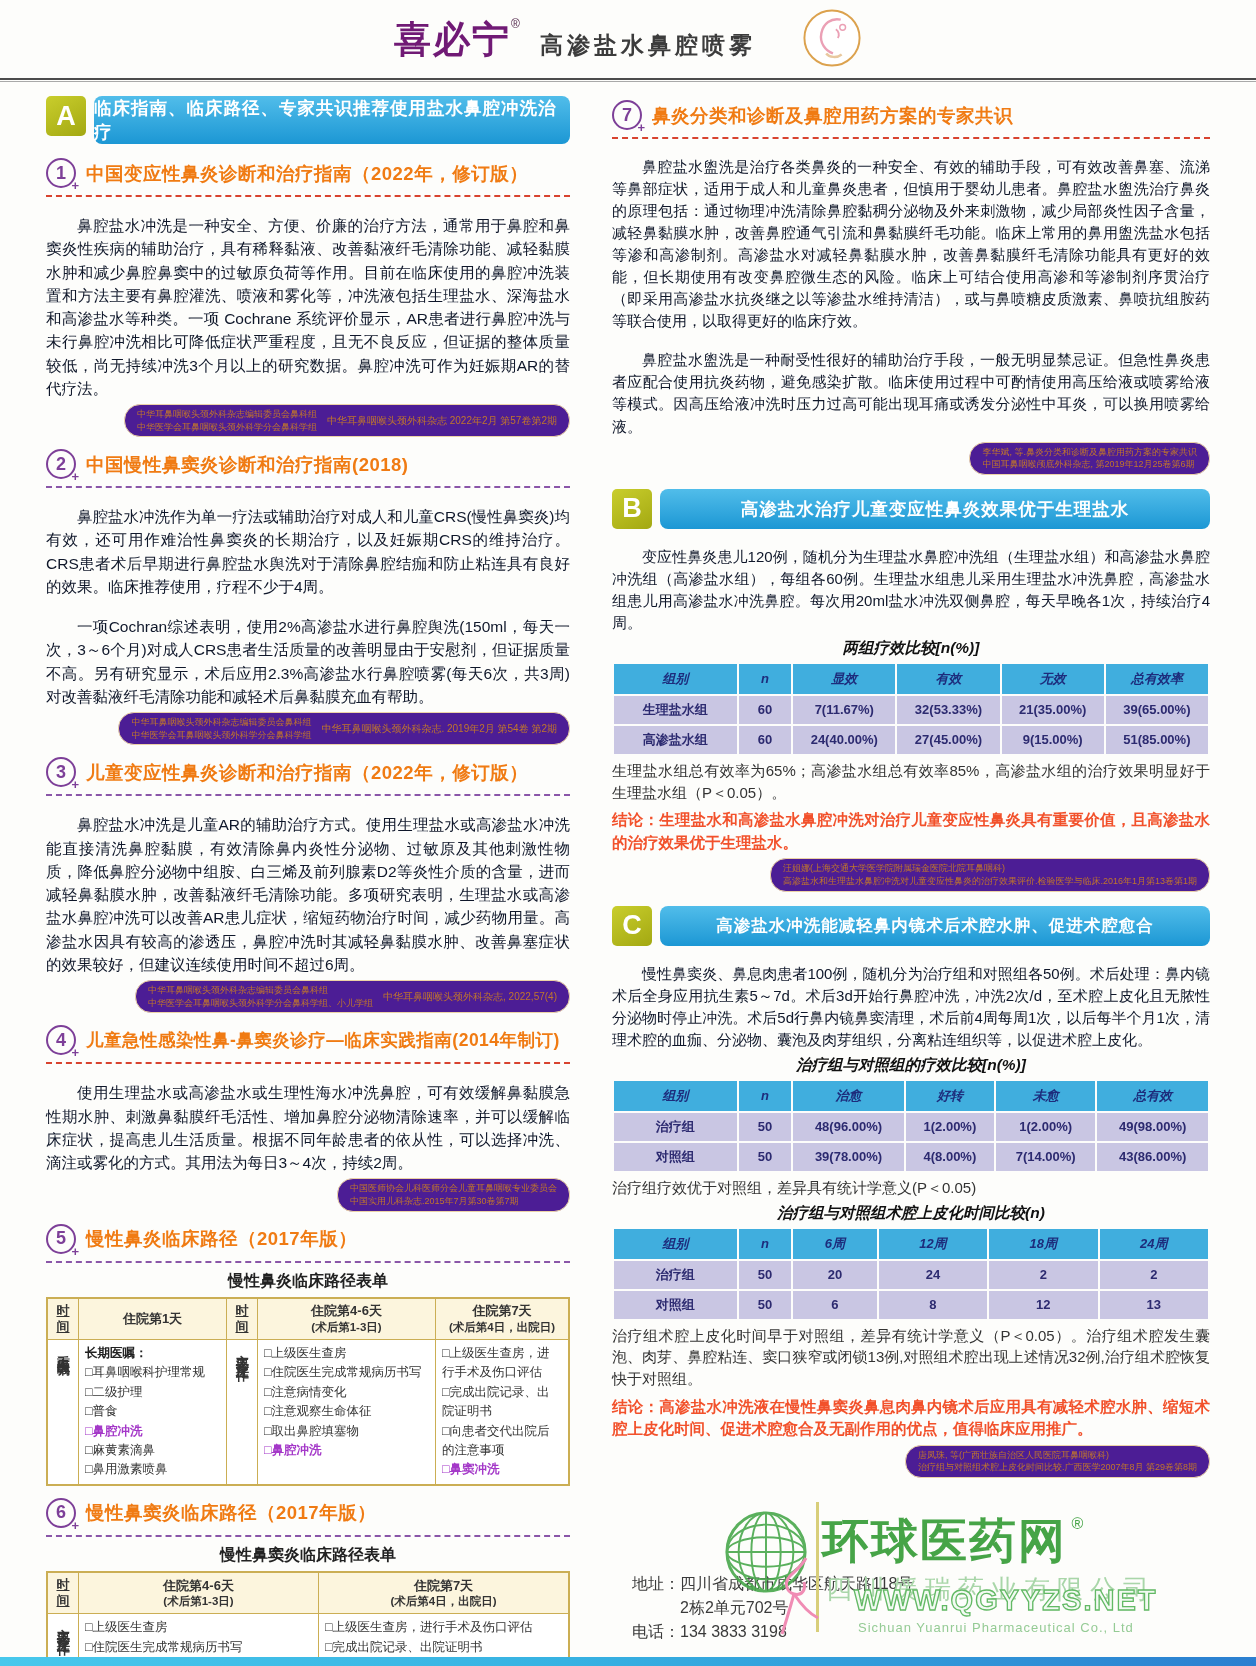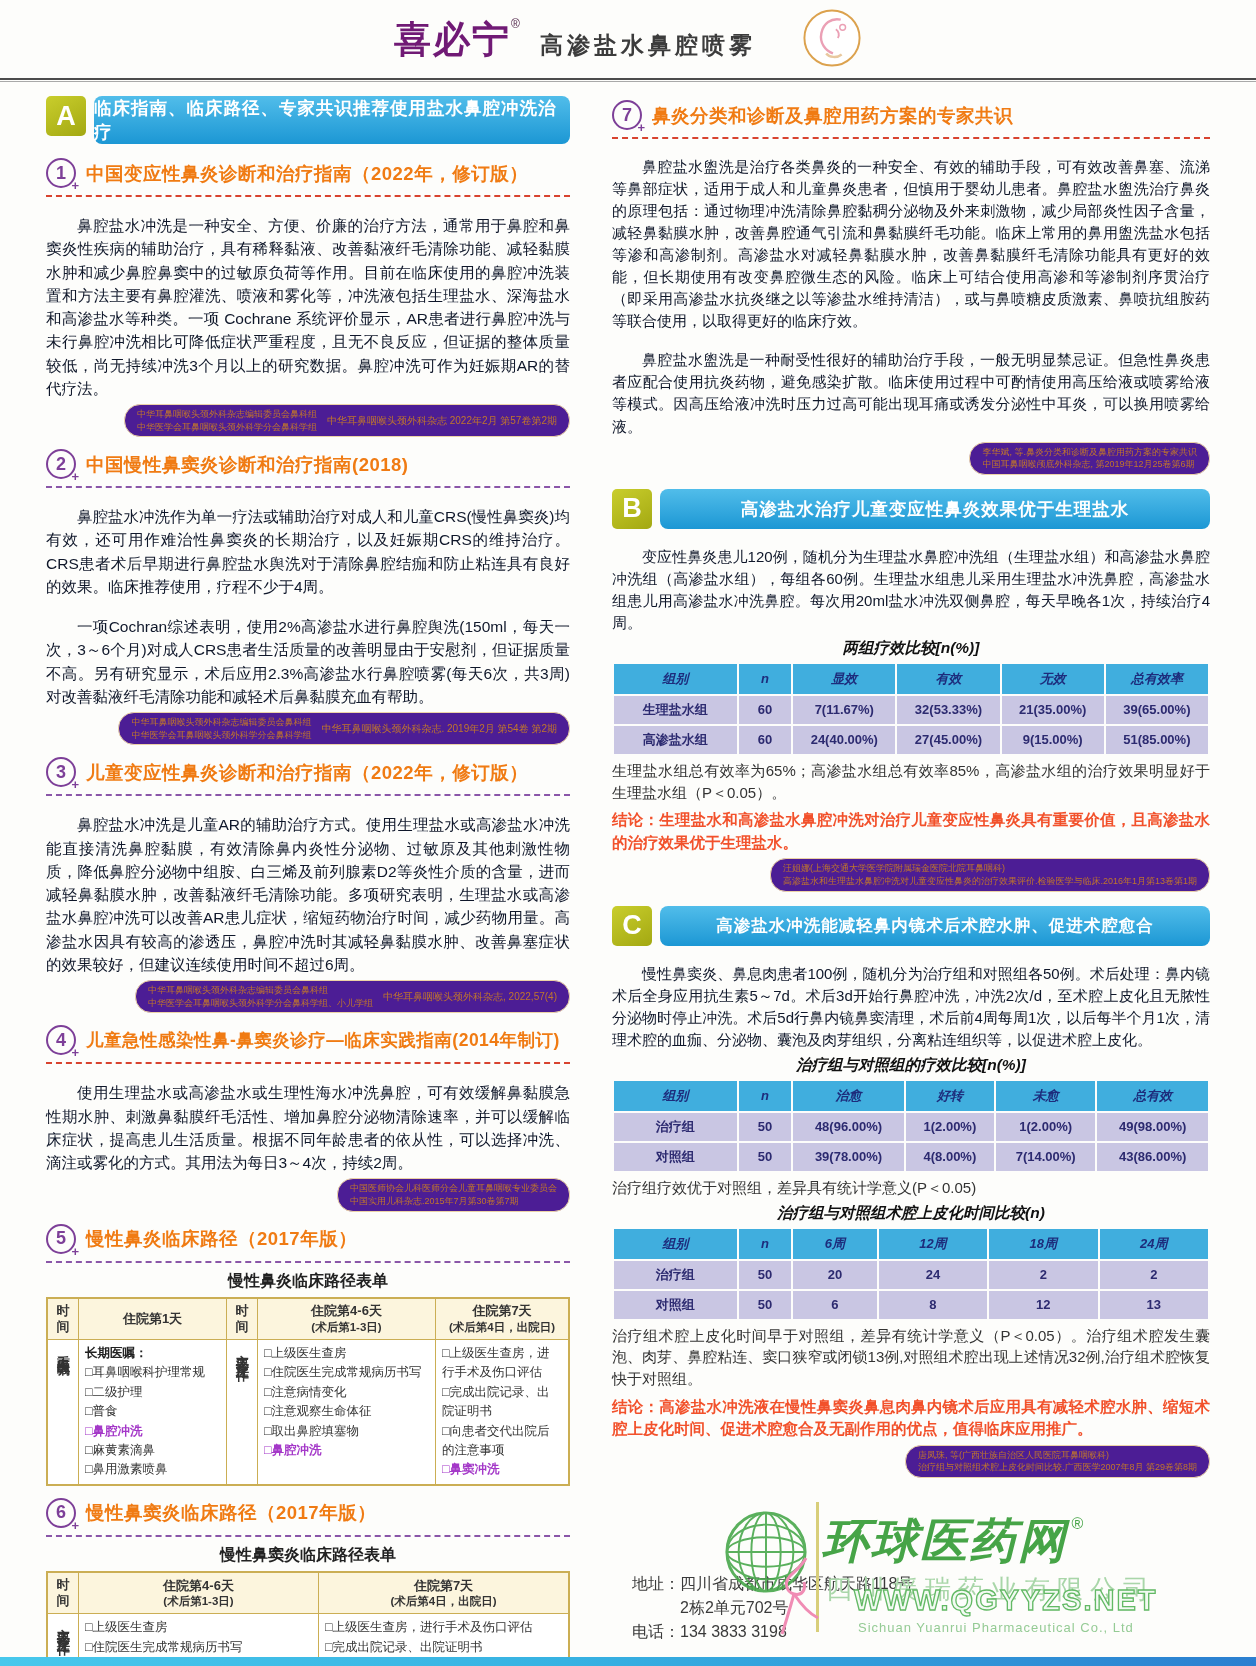--- a/index.html
+++ b/index.html
@@ -46,21 +46,21 @@
   .cite-left div { font-size:9px; color:#c0762c; line-height:1.4; }
   .cite-right { font-size:10px; color:#c0762c; white-space:nowrap; }
 
   
   .tbl-title { text-align:center; font-weight:bold; font-size:16px; color:#222; margin:2px 0 5px; }
   table.path { width:100%; border-collapse:collapse; font-size:12.5px; color:#333; border:2px solid #cbae54; }
   table.path th, table.path td { border:1.4px solid #cbae54; padding:4px 6px; vertical-align:top; background:#fff; }
   table.path th { background:#fcf5dd; font-weight:bold; text-align:center; vertical-align:middle; font-size:13px; line-height:1.25; }
   table.path th .sub { font-size:11.5px; font-weight:bold; }
   td.vcell { width:27px; text-align:center; vertical-align:middle; padding:2px; }
-  th.vh { width:27px; }
+  th.vh { width:27px;text-decoration:underline; }
   .vtext { writing-mode:vertical-rl; text-orientation:upright; letter-spacing:3px; font-weight:bold; font-size:13px;
     display:inline-block; margin:0 auto; color:#333; }
   .ck { font-size:12.5px; line-height:1.55; color:#333; }
   .ck.hl { color:#a438c8; font-weight:bold; }
   .ck-head { font-weight:bold; font-size:12.5px; line-height:1.55; color:#222; }
   table.path5 col.c1 { width:27px; } table.path5 col.c2 { width:148px; }
   table.path5 col.c3 { width:27px; } table.path5 col.c4 { width:178px; }
 
   
   .stat-title { text-align:center; font-weight:bold; font-style:italic; font-size:15.5px; color:#111; margin:4px 0 3px; }
@@ -75,21 +75,21 @@
   
   .footer { position:relative; height:176px; margin-top:4px; }
   .addr { position:absolute; left:4px; bottom:16px; font-size:16px; color:#3a3a3a; line-height:1.5;margin-left:16px; }
   .addr-row { display:flex; }
   .addr-ind { padding-left:48px; }
   .wm { position:absolute; right:-16px; top:-4px; width:600px; height:176px; }
   .wm-line { position:absolute; left:190px; top:22px; width:3px; height:130px; background:#d8ce7a; }
   .globe { position:absolute; left:96px; top:28px; opacity:.9; }
   .dancer { position:absolute; left:150px; top:72px; }
   .wm-name-row { position:absolute; left:196px; top:30px; white-space:nowrap; }
-  .wm-name { font-size:47px; font-weight:bold; color:#46a447; letter-spacing:2px;font-style:italic; }
+  .wm-name { font-size:47px; font-weight:bold; color:#46a447; letter-spacing:2px; }
   .wm-reg { font-size:16px; color:#46a447; vertical-align:28px; }
   .wm-co { position:absolute; left:200px; top:92px; font-size:26px; color:#a9d6a9; letter-spacing:7px; white-space:nowrap; }
   .wm-site { position:absolute; left:228px; top:104px; font-size:29px; font-weight:bold; color:#f2faf2;
     -webkit-text-stroke:1.3px #63b965; letter-spacing:2px; white-space:nowrap; }
   .wm-co-en { position:absolute; left:232px; top:140px; font-size:13px; color:#95cb95; letter-spacing:1px; white-space:nowrap; }
 
   .bottom-bar { position:absolute; left:0; right:0; bottom:0; height:9px;
     background:linear-gradient(90deg,#48c8ec 0%,#37b2e2 45%,#2b7fd0 100%); }
 </style>
 </head>

